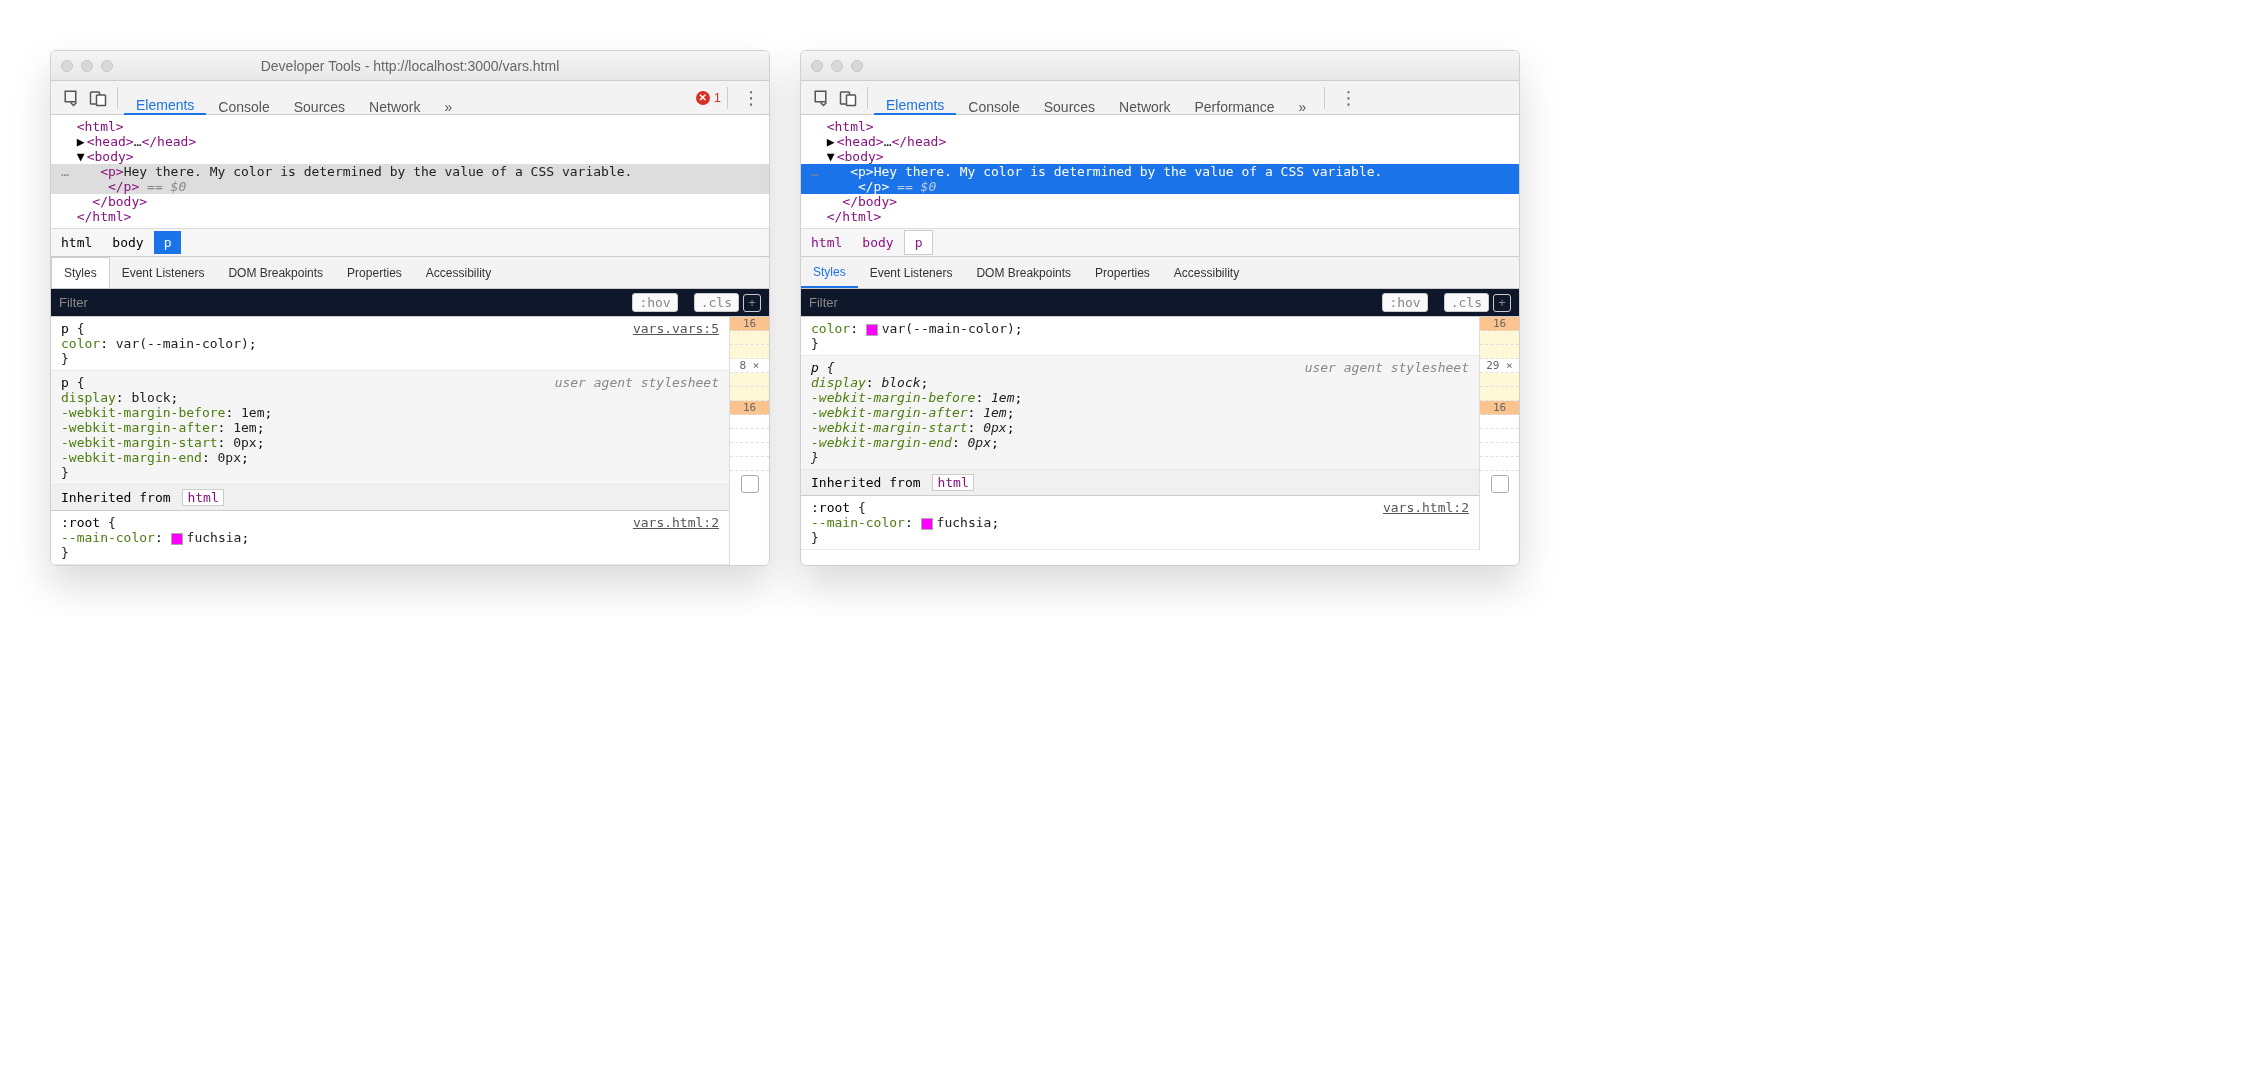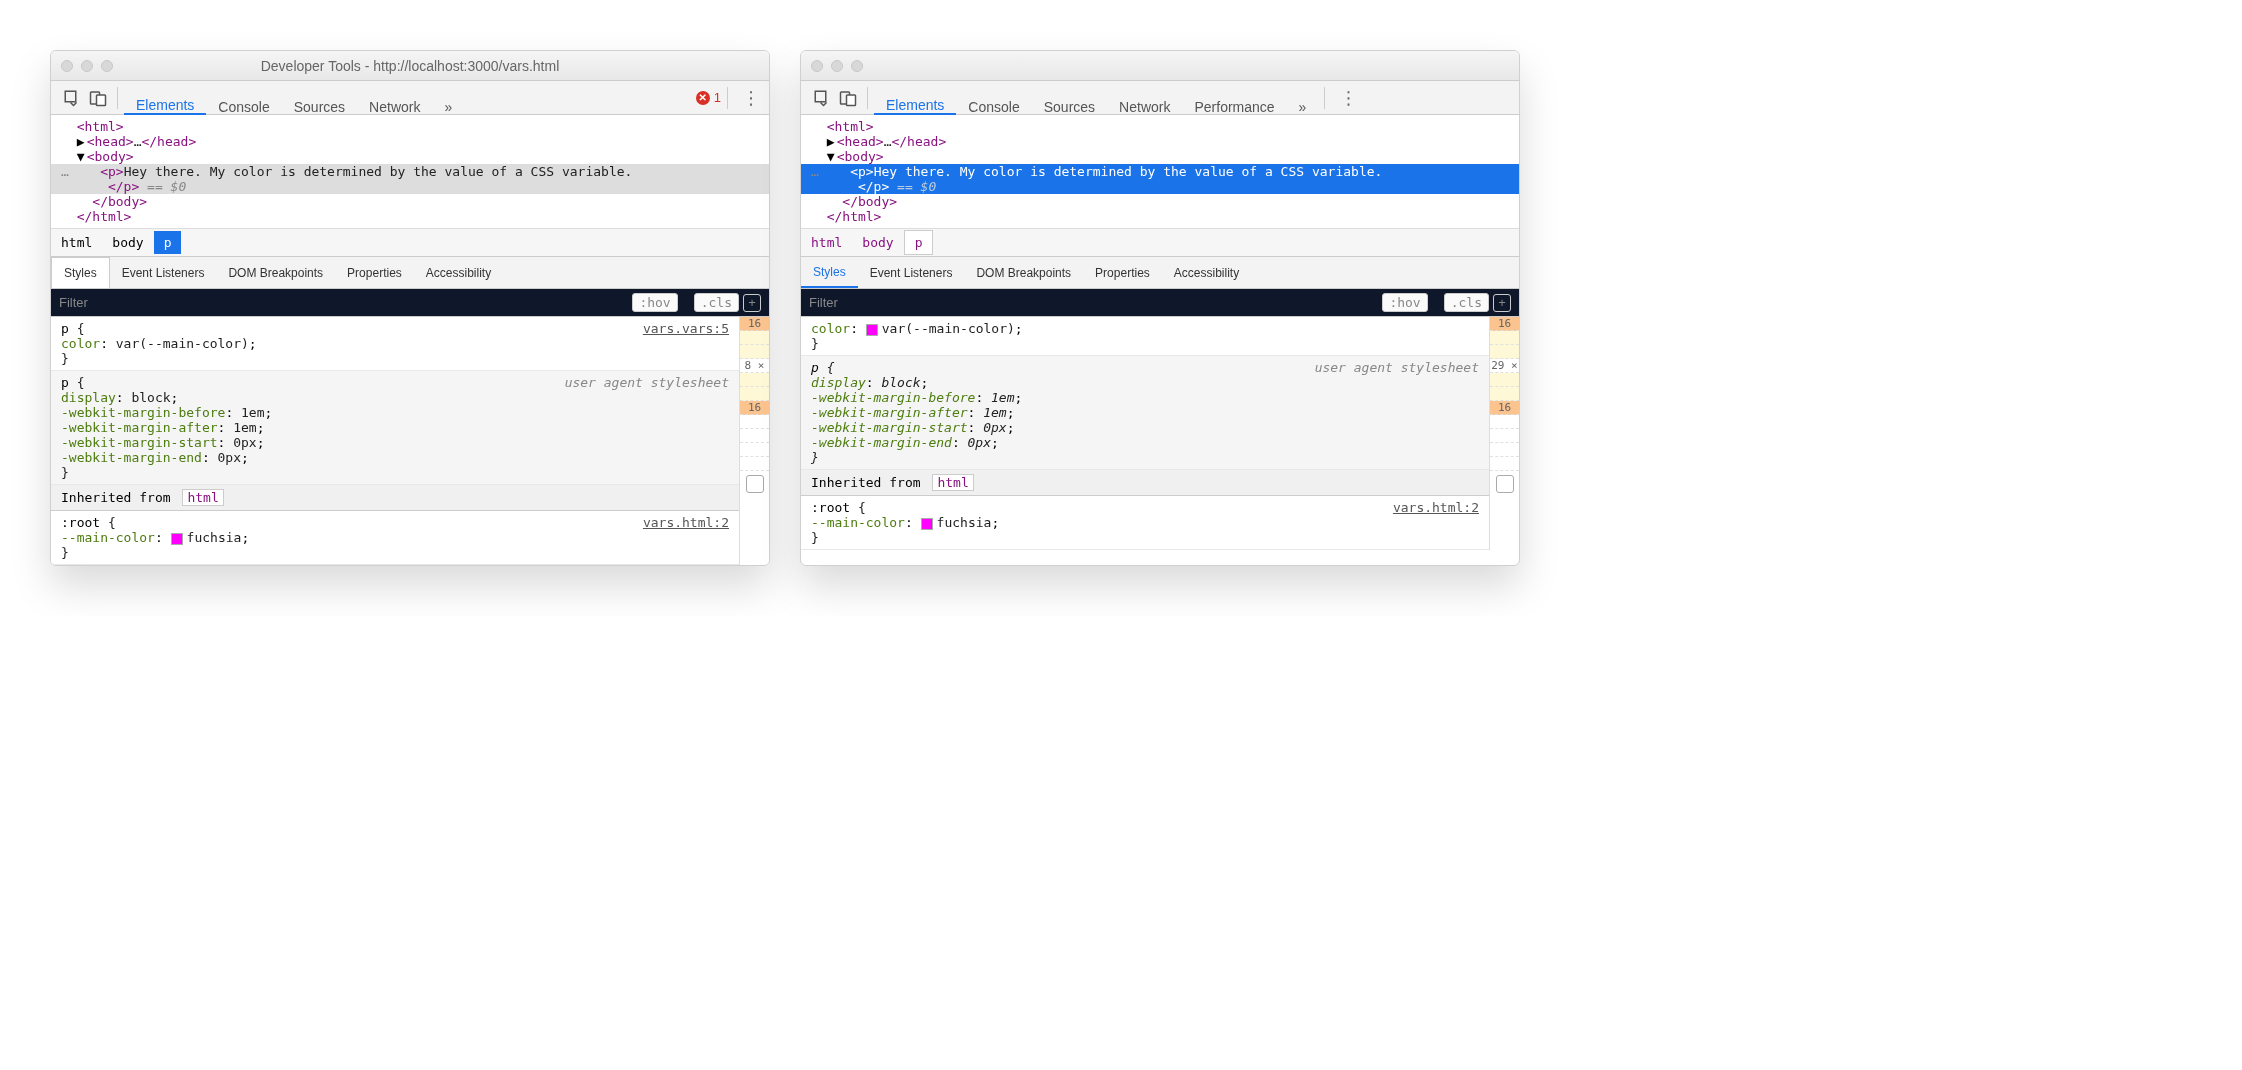--- a/index.html
+++ b/index.html
@@ -40,21 +40,21 @@
   }
   .sep { width:1px; height:22px; background:#ccc; margin:0 6px;}
   .tabs { display:flex; align-items:flex-end; height:34px; }
   .tab { padding:0 12px; display:flex; align-items:center; color:#555; cursor:pointer; font-size:14px;}
   .tab.active { color:#1a73e8; border-bottom:2px solid #1a73e8;}
   .err-badge { display:flex; align-items:center; gap:4px; margin-left:auto; color:#d93025; font-size:13px;}
   .err-badge .circ{width:14px;height:14px;border-radius:50%;background:#d93025;color:#fff;display:flex;align-items:center;justify-content:center;font-size:10px;font-weight:bold;}
   .more{margin-left:8px;color:#666;cursor:pointer;font-size:18px;letter-spacing:1px;}
   .main{display:flex;}
   .left{flex:1;min-width:0;}
-  .right{width:30px;border-left:1px solid #ddd;background:#fff;font-size:11px;}
+  .right{width:40px;border-left:1px solid #ddd;background:#fff;font-size:11px;}
   .overview-row{height:14px;border-bottom:1px dashed #e0e0e0;text-align:center;color:#666;font-family:monospace;}
   .overview-row.mark{background:#fbc38d;}
   .overview-row.yel{background:#fff8d6;}
   .dom{font-family:Menlo,Consolas,monospace;font-size:13px;padding:4px 0;background:#fff;border-bottom:1px solid #ddd;}
   .dom-line{white-space:pre;padding:0 10px;}
   .dom-line.sel{background:#ddd;}
   .dom-line.sel.blue{background:#1a73e8;color:#fff;}
   .dom-line.sel .tagn{color:#881280;}
   .dom-line.sel.blue .tagn{color:#fff;}
   .tagn{color:#881280;}

